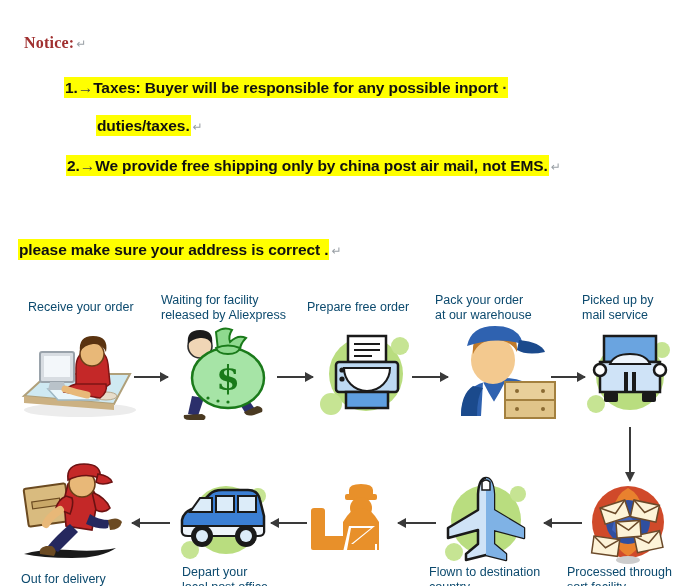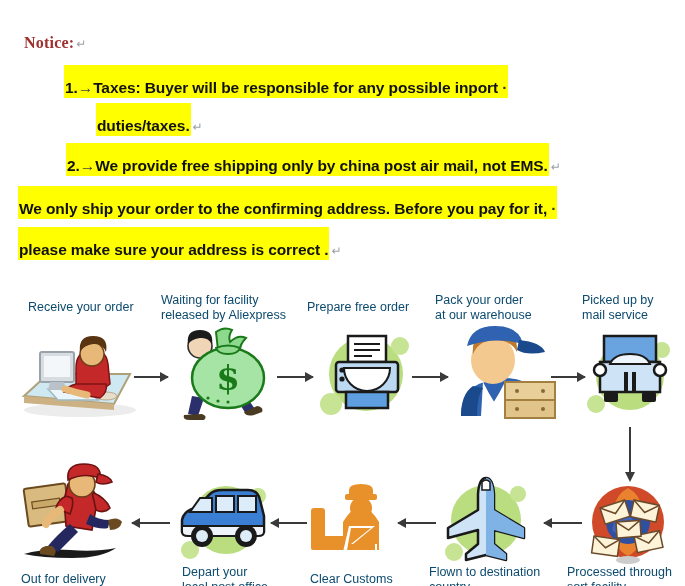--- a/index.html
+++ b/index.html
@@ -25,21 +25,21 @@
 
   .nline{
     position:absolute;
     font-family:"Liberation Sans", sans-serif;
     font-weight:bold;
     font-size:15.5px;
     color:#111111;
     white-space:nowrap;
     letter-spacing:-0.1px;
   }
-  .hl{background:#ffff00;padding:14px 1px 2px 1px;box-decoration-break:clone;}
+  .hl{background:#ffff00;padding:2px 1px 2px 1px;box-decoration-break:clone;}
   .dot{color:#333;font-weight:bold;}
   .tabmark{color:#444;font-weight:normal;}
 
   .l1{left:64px;top:47px;}
   .l2{left:96px;top:85px;}
   .l3{left:66px;top:125px;}
   .l4{left:18px;top:168px;}
   .l5{left:18px;top:209px;}
 
   
@@ -91,23 +91,20 @@
   </div>
 
   <div class="nline l2">
     <span class="hl"><span>duties/taxes.</span></span><span class="pilcrow">↵</span>
   </div>
 
   <div class="nline l3">
     <span class="hl"><span>2.</span><span class="tabmark">→</span><span>We provide free shipping only by china post air mail, not EMS.</span></span><span class="pilcrow">↵</span>
   </div>
 
-  <div class="nline l4">
-    <span class="hl"><span>We only ship your order to the confirming address. Before you pay for it,</span><span class="dot">&nbsp;·</span></span>
-  </div>
 
   <div class="nline l5">
     <span class="hl"><span>please make sure your address is correct .</span></span><span class="pilcrow">↵</span>
   </div>
 
   <div class="flow">
 
     <div class="cap" style="left:28px;top:18px;width:140px;">Receive your order</div>
     <div class="cap" style="left:161px;top:11px;width:150px;">Waiting for facility
 released by Aliexpress</div>
@@ -312,20 +309,19 @@
         <path d="M76 62 q14 6 22 4 l2 -8 q-12 0 -20 -6 Z" fill="#25285e"></path>
         <path d="M36 84 q-8 2 -6 8 l14 2 q4 -6 -2 -10 Z" fill="#6b4a22"></path>
         <path d="M98 58 q10 -4 14 2 q-2 8 -12 8 Z" fill="#6b4a22"></path>
         <path d="M50 48 q-10 6 -14 14" stroke="#e8b878" stroke-width="8" fill="none" stroke-linecap="round"></path>
       </svg>
     </div>
 
     <div class="cap" style="left:21px;top:290px;width:140px;">Out for delivery</div>
     <div class="cap" style="left:182px;top:283px;width:130px;">Depart your
 local post office</div>
-    <div class="cap" style="left:310px;top:290px;width:130px;">Clear Customs</div>
     <div class="cap" style="left:429px;top:283px;width:145px;">Flown to destination
 country</div>
     <div class="cap" style="left:567px;top:283px;width:125px;">Processed through
 sort facility</div>
 
   </div>
 </div>
 
 </body></html>

